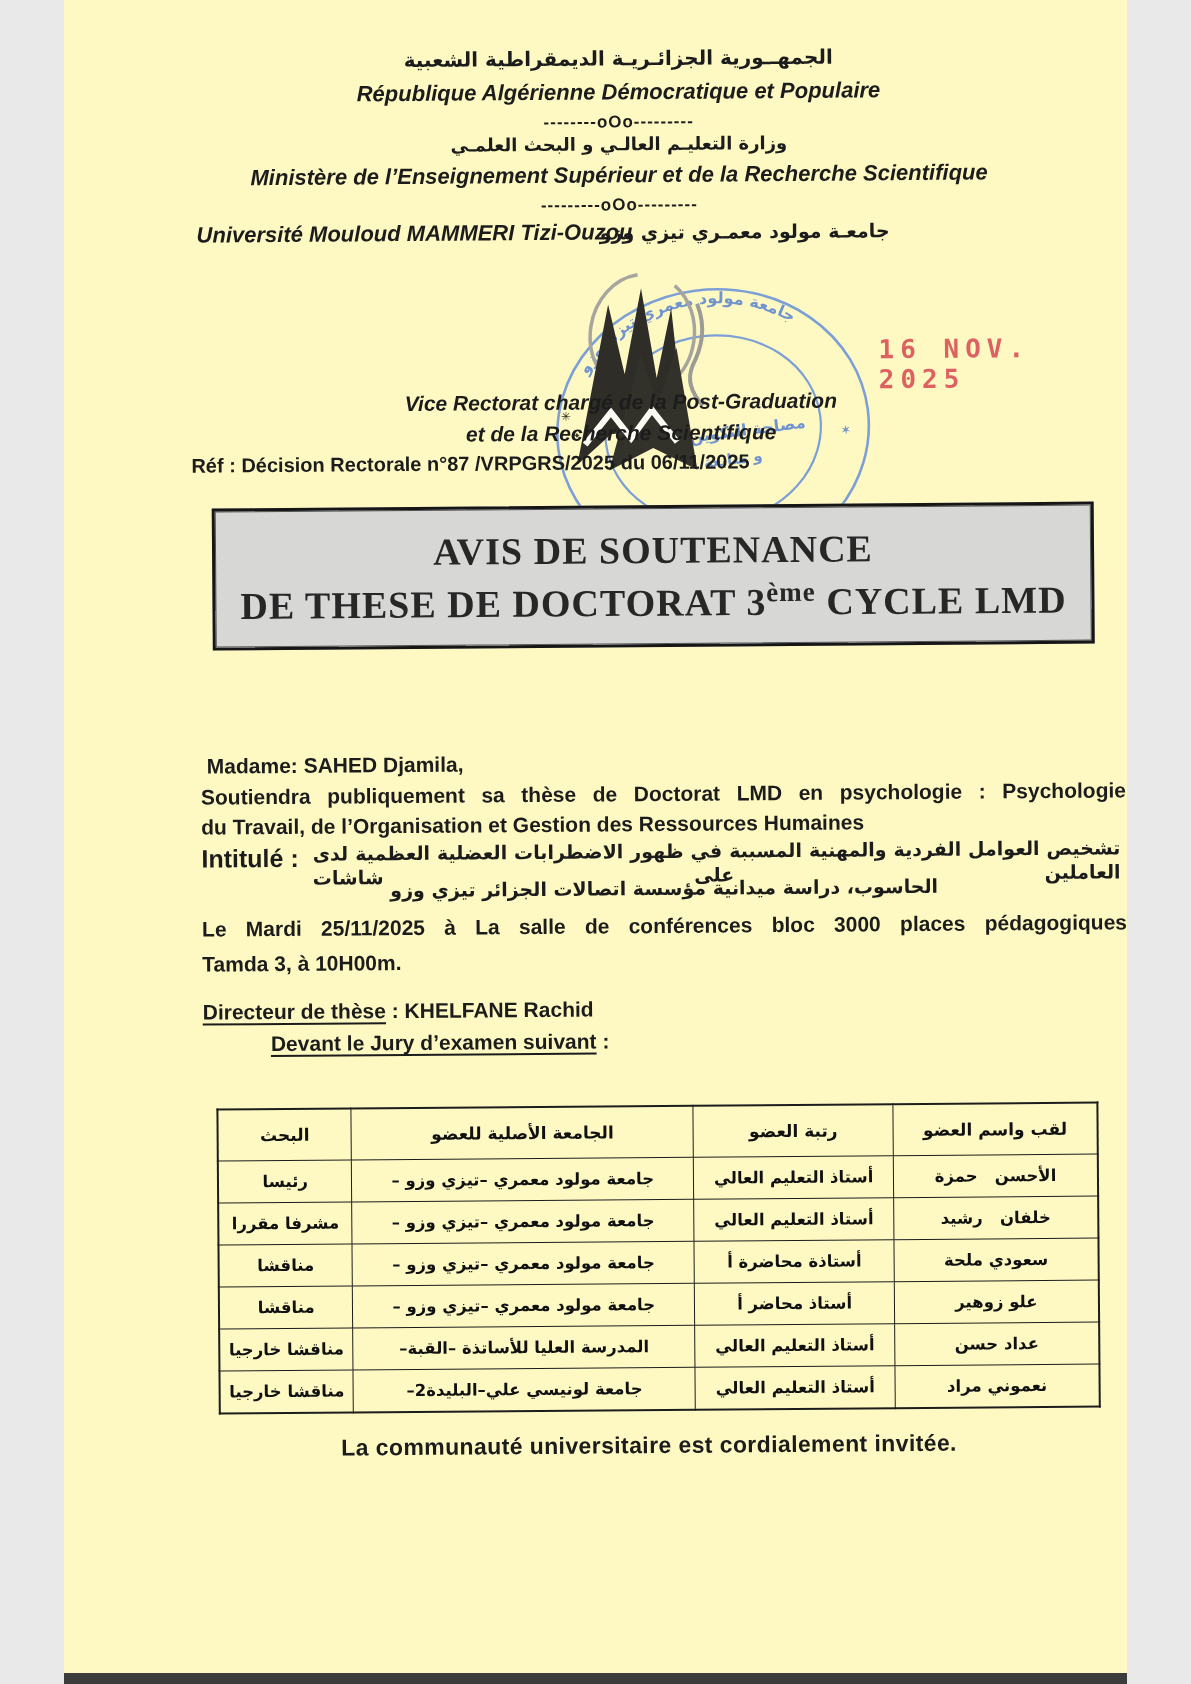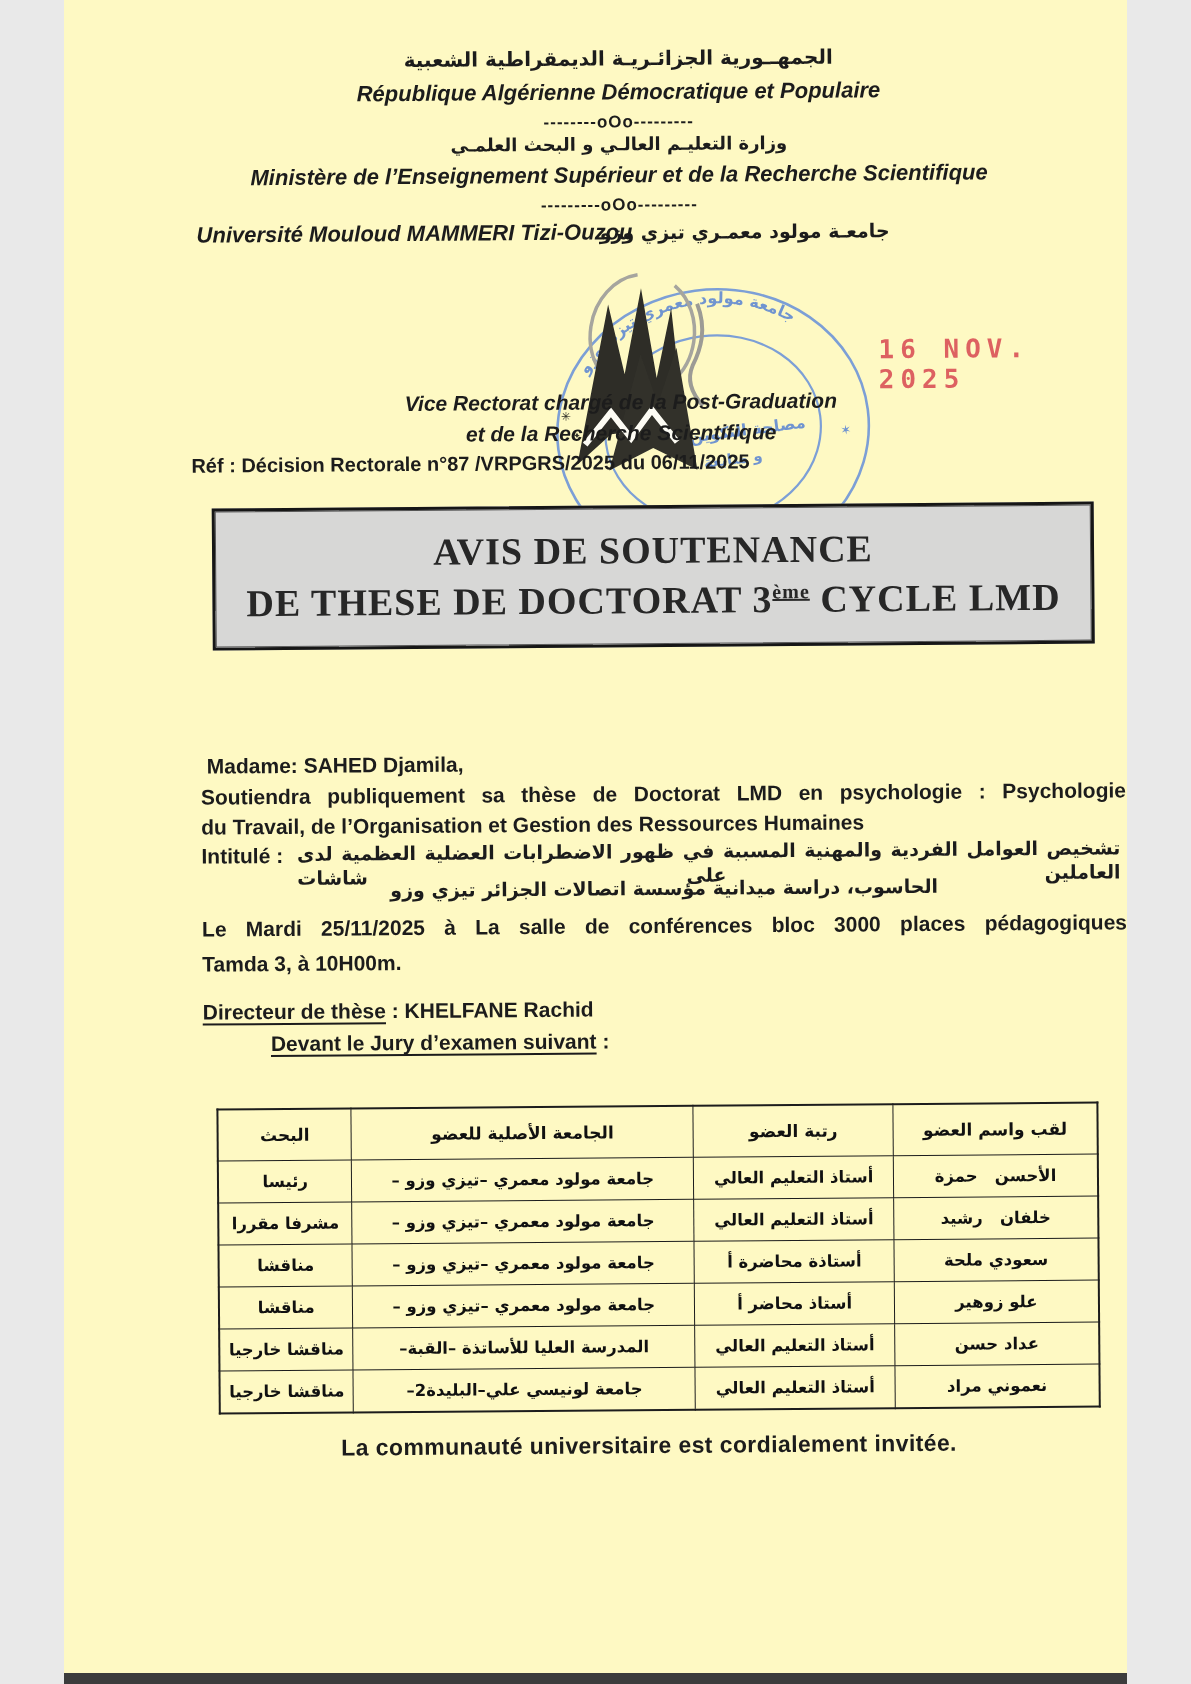--- a/index.html
+++ b/index.html
@@ -36,29 +36,29 @@
   .refline{top:451px;left:130px;font-size:20px;font-weight:bold;}
   
   .notice{
     left:150px;top:505px;width:876px;height:136px;background:#d7d7d6;
     border:3px solid #161616;text-align:center;
     font-family:"Liberation Serif","DejaVu Serif",serif;color:#272727;
     box-shadow:0 0 0 1px #555 inset;
   }
   .notice .l1{margin-top:20px;font-size:38px;letter-spacing:1px;}
   .notice .l2{margin-top:6px;font-size:38px;letter-spacing:1px;}
-  .notice sup{font-size:20px;text-decoration:underline;}
+  .notice sup{font-size:27px;}
   
   .body-line{left:137px;width:925px;font-size:21px;font-weight:bold;line-height:1.25;}
   .just{text-align:justify;text-align-last:justify;}
   .madame{top:750px;left:143px;}
   .sout1{top:781px;}
   .sout2{top:811px;}
   .intit{top:840px;display:flex;}
-  .intit .lbl{white-space:nowrap;font-size:21px;}
+  .intit .lbl{white-space:nowrap;font-size:25px;}
   .intit .artxt{flex:1;font-size:19px;padding-right:6px;margin-left:14px;text-align:justify;text-align-last:justify;}
   .artitle2{top:877px;text-align:center;font-size:19px;}
   .date1{top:913px;}
   .date2{top:948px;}
   .directeur{top:996px;}
   .directeur .ul{text-decoration:underline;text-underline-offset:4px;text-decoration-thickness:2px;}
   .juryhead{top:1029px;left:205px;width:700px;font-size:21px;font-weight:bold;}
   .juryhead .ul{text-decoration:underline;text-underline-offset:4px;text-decoration-thickness:2px;}
   
   .jury{left:150px;top:1105px;width:882px;border-collapse:collapse;direction:rtl;z-index:2;position:absolute;}

